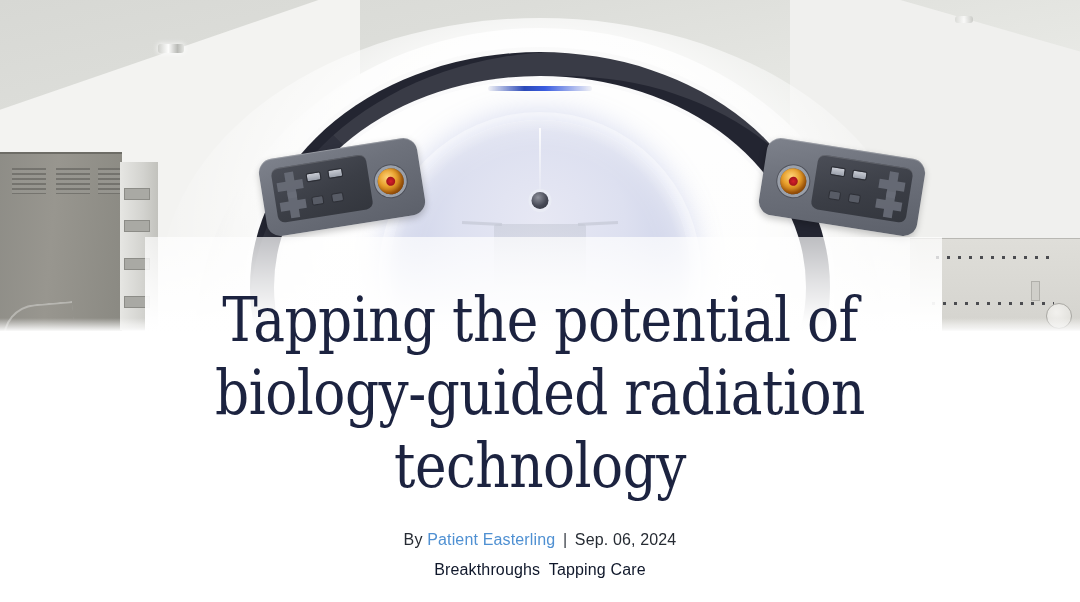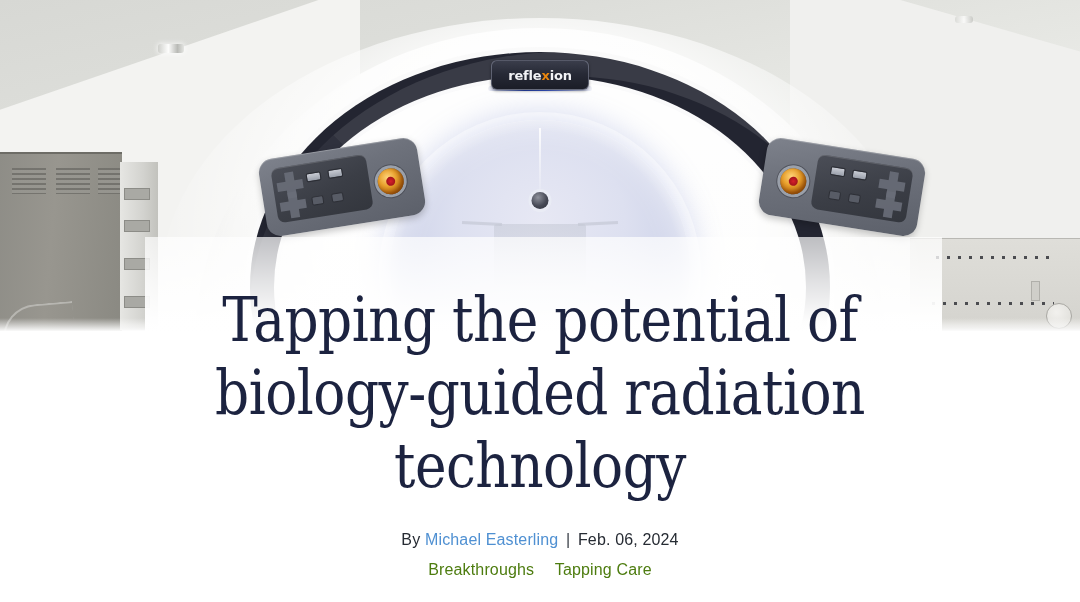--- a/index.html
+++ b/index.html
@@ -392,24 +392,24 @@
   .byline .sep { color: #3b4048; margin: 0 3px; }
 
   .tags {
     margin-top: 12px;
     text-align: center;
     font-family: "Liberation Sans", sans-serif;
     font-size: 16px;
     letter-spacing: 0.15px;
   }
   .tags .tag {
-    color: #4d7c0f;
+    color: #0f172a;
     text-decoration: none;
     cursor: pointer;
-    margin: 0 8px;
+    margin: 0 2px;
   }
 </style>
 </head>
 <body>
 
 <div id="page">
 
   <div class="hero-photo" aria-label="Biology-guided radiotherapy machine in a treatment room">
 
     <div class="room-ceiling"></div>
@@ -445,23 +445,20 @@
     <div class="bore-inner-rim"></div>
     <div class="bore-seam"></div>
     <div class="bore-camera"></div>
     <div class="couch-arm-l"></div>
     <div class="couch-arm-r"></div>
     <div class="patient-couch"></div>
 
     <div class="gantry-arch"></div>
 
     <div class="badge-glow"></div>
-    <div class="brand-badge">
-      <span class="brand-text"><span>refle</span><span class="brand-x">x</span><span>ion</span></span>
-    </div>
 
     <div class="pod pod-left">
       <div class="pod-panel">
         <div class="pod-led" style="left:34px; top:10px;"></div>
         <div class="pod-led" style="left:56px; top:10px;"></div>
         <div class="pod-btn" style="left:36px; top:34px;"></div>
         <div class="pod-btn" style="left:56px; top:34px;"></div>
         <div class="pod-dpad" style="left:4px; top:6px;"></div>
         <div class="pod-dpad" style="left:4px; top:26px;"></div>
       </div>
@@ -485,23 +482,23 @@
 
   <div class="overlay-card"></div>
   <div class="overlay-fade-bottom"></div>
 
   <div class="article">
 
     <h1 class="headline">Tapping the potential of biology-guided radiation technology</h1>
 
     <div class="byline">
       <span>By</span>
-      <a class="link">Michael Easterling</a>
+      <a class="link">Patient Easterling</a>
       <span class="sep">|</span>
-      <span>Feb. 06, 2024</span>
+      <span>Sep. 06, 2024</span>
     </div>
 
     <div class="tags">
       <a class="tag">Breakthroughs</a>
       <a class="tag">Tapping Care</a>
     </div>
 
   </div>
 
 </div>

